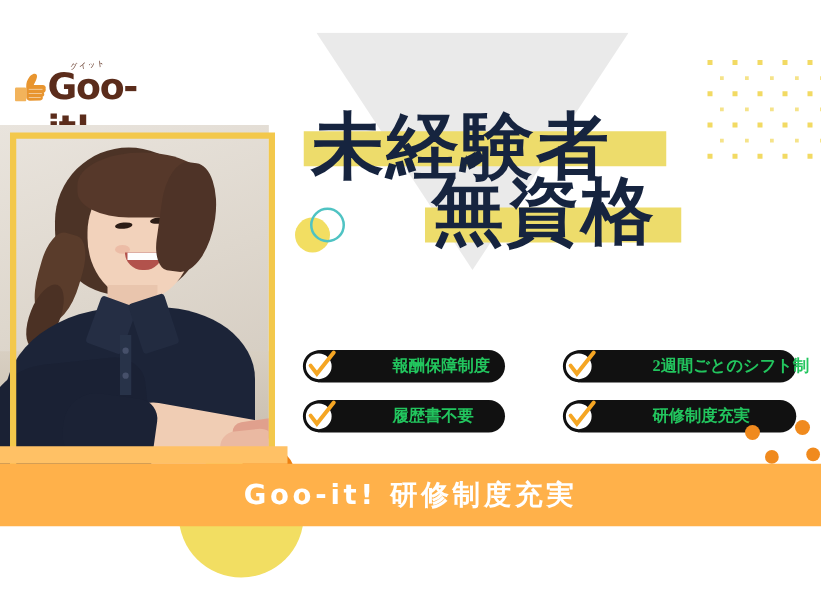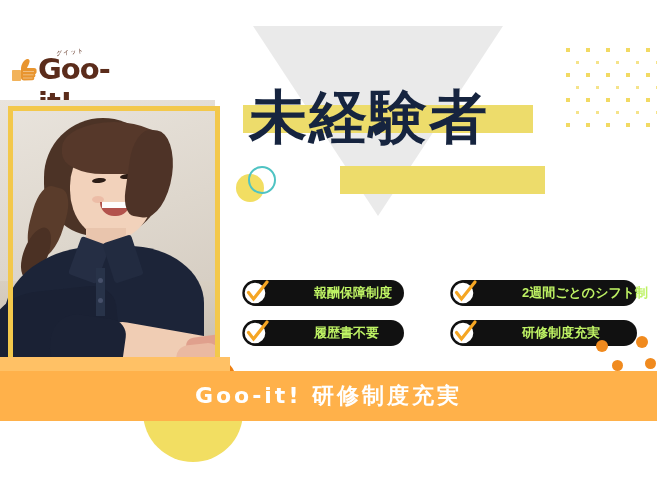--- a/index.html
+++ b/index.html
@@ -117,22 +117,22 @@
   
   #deco-circles{position:absolute;left:236px;top:166px;width:46px;height:40px;}
   #deco-circles .fill{position:absolute;left:0;top:8px;width:28px;height:28px;
      border-radius:50%;background:#F2DE62;}
   #deco-circles .ring{position:absolute;left:12px;top:0;width:28px;height:28px;
      border-radius:50%;border:2px solid #4FC3C3;box-sizing:border-box;}
 
   
   .badge{position:absolute;height:26px;background:#111111;border-radius:13px;
      display:flex;align-items:center;}
-  .badge .label{color:#bef264;font-size:13px;font-weight:bold;
-     font-family:Liberation Sans, sans-serif;
+  .badge .label{color:#22c55e;font-size:13px;font-weight:bold;
+     font-family:Liberation Serif, serif;
      letter-spacing:0px;margin-left:30px;white-space:nowrap;padding-left:40px;}
   .chk{position:absolute;left:-8px;top:-6px;width:38px;height:38px;}
   #b1{left:244px;top:280px;width:160px;}
   #b2{left:452px;top:280px;width:185px;}
   #b3{left:244px;top:320px;width:160px;}
   #b4{left:452px;top:320px;width:185px;align-items:center;}
 
   
   #banner{position:absolute;left:0px;top:371px;width:657px;height:50px;background:#FFB14A;}
   #banner-left{position:absolute;left:0px;top:357px;width:230px;height:14px;background:#FFC165;}
@@ -231,20 +231,21 @@
     <div class="sleeve"></div>
     <div class="hand2"></div>
     <div class="hand"></div>
   </div>
   <div id="photo-frame"></div>
 
   <div class="hibar" id="hibar1"></div>
   <div class="hl" id="hl1">未経験者</div>
 
   <div class="hibar" id="hibar2"></div>
+  <div class="hl" id="hl2">無資格</div>
 
   <div id="deco-circles">
     <span class="fill"></span>
     <span class="ring"></span>
   </div>
 
 
   <div id="circ-yellow"></div>
   <div id="circ-orange"></div>
 

